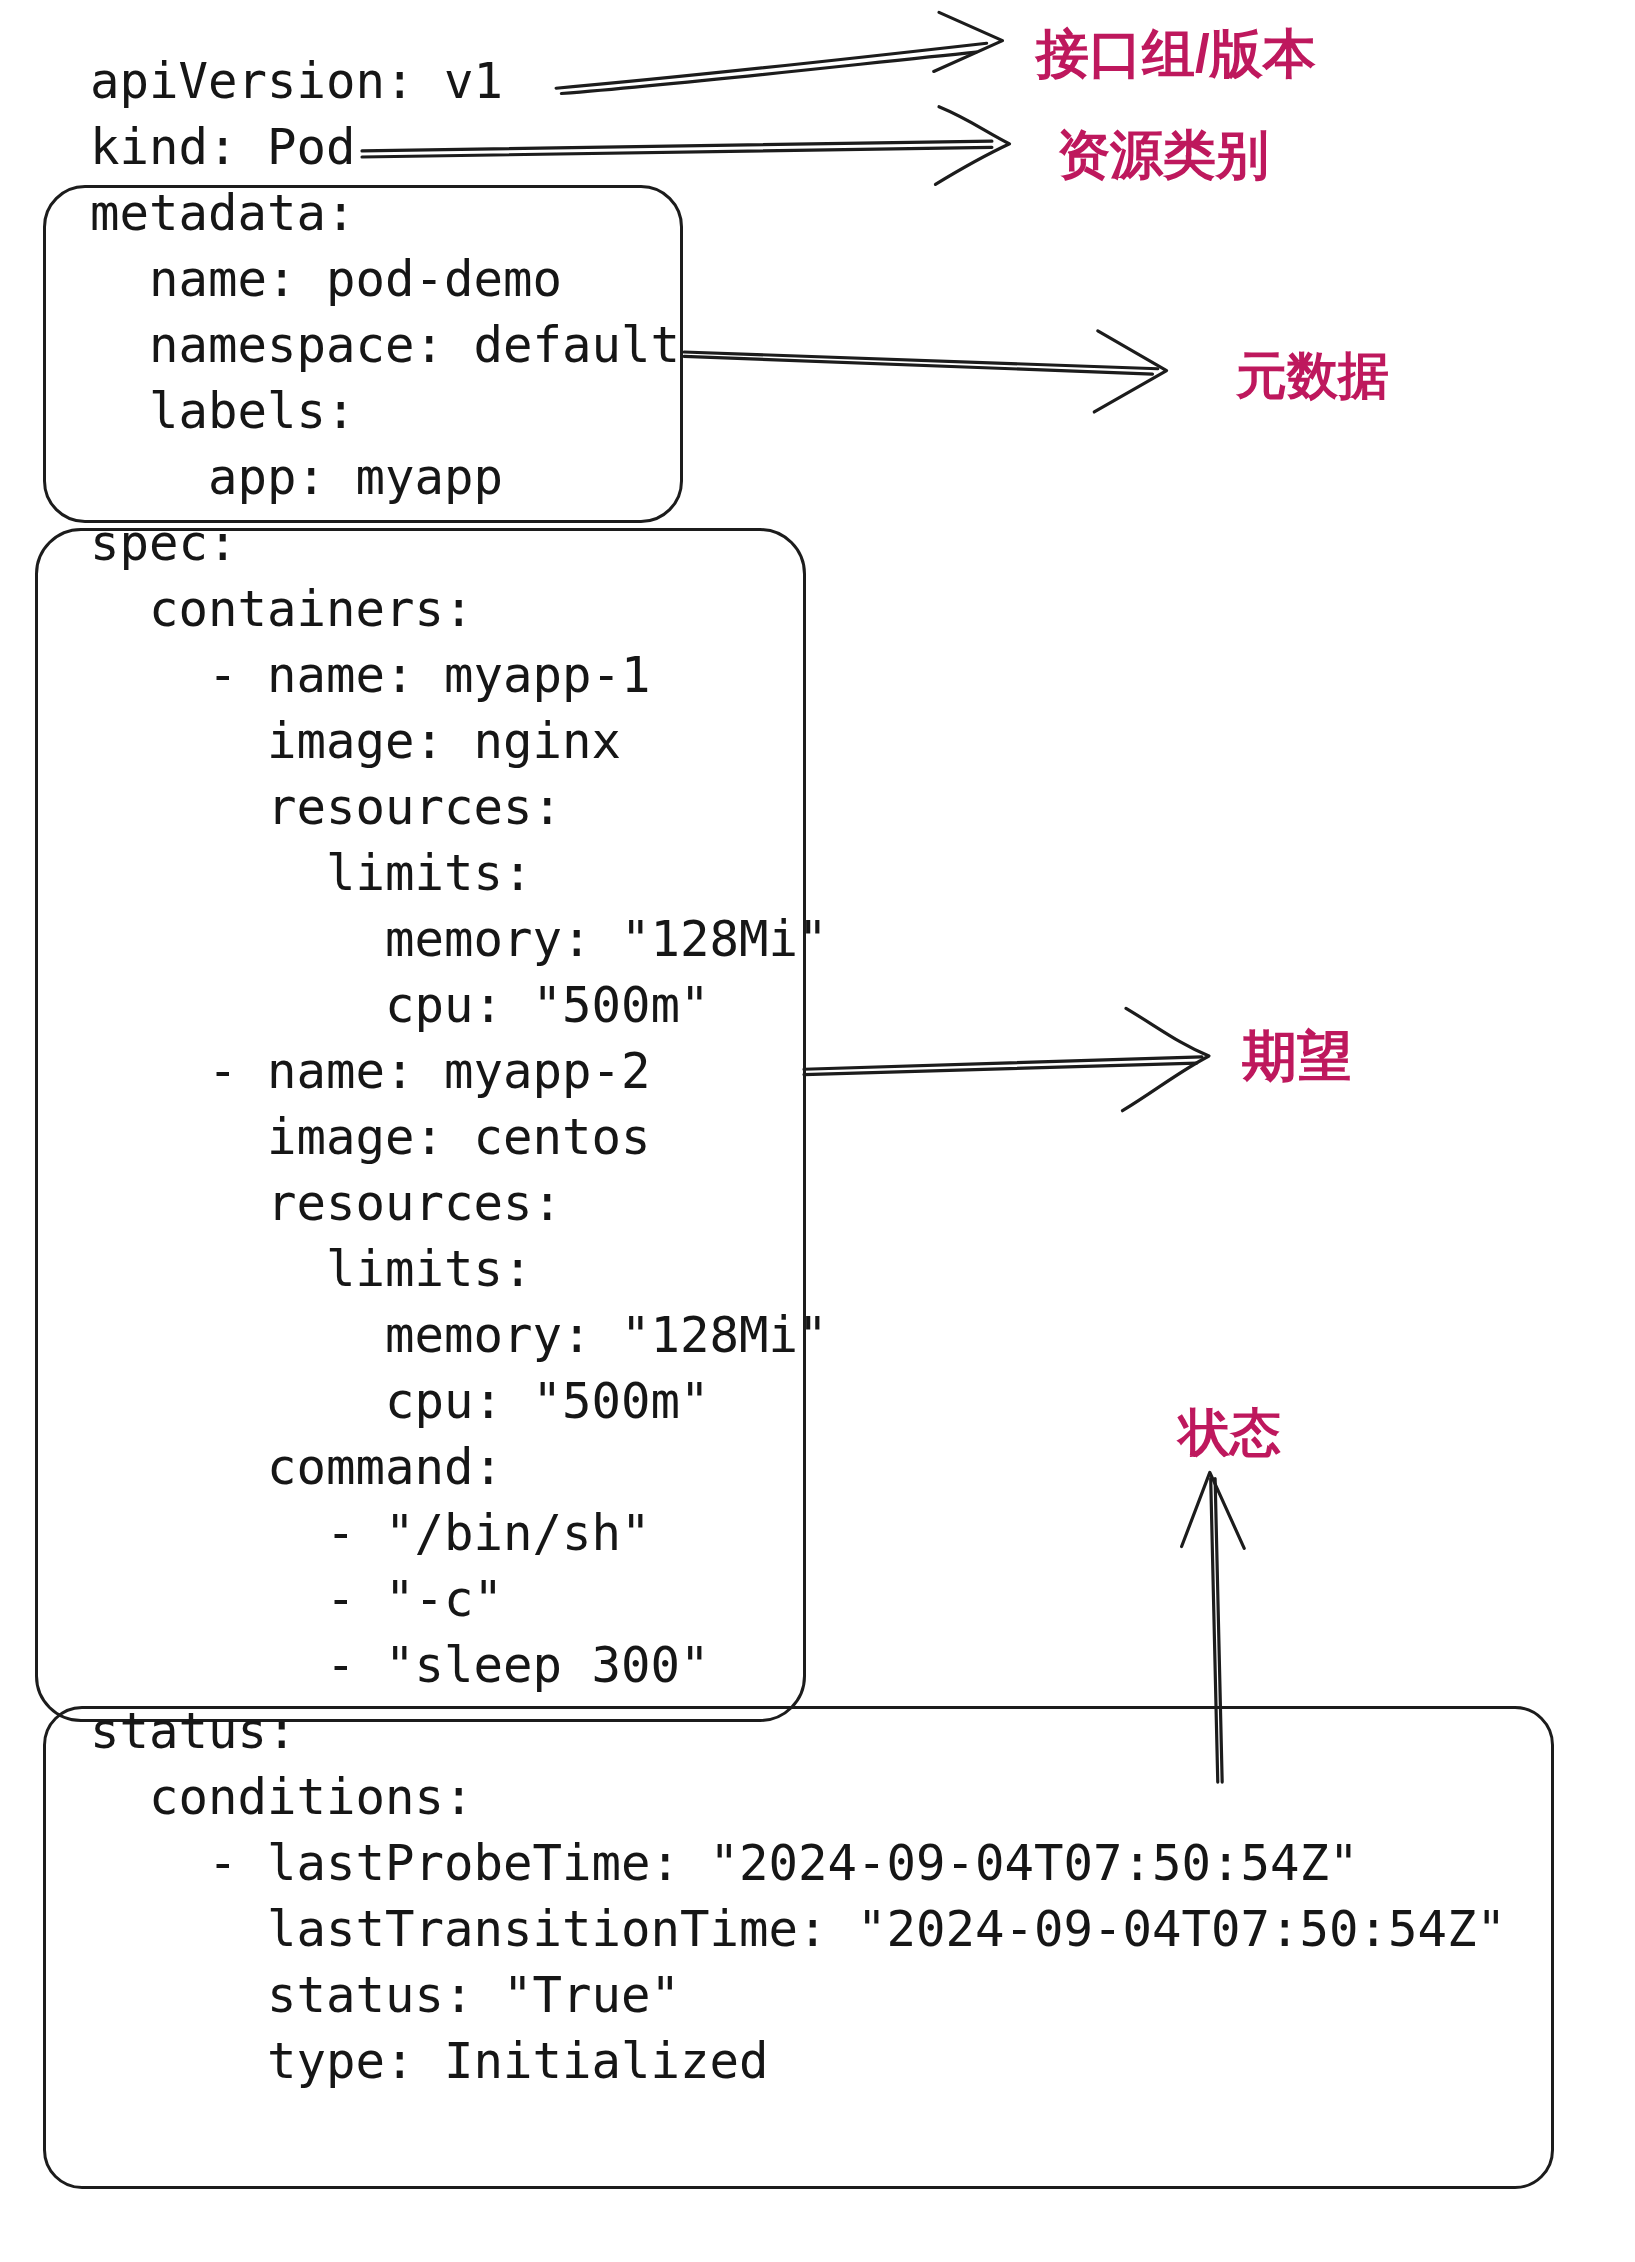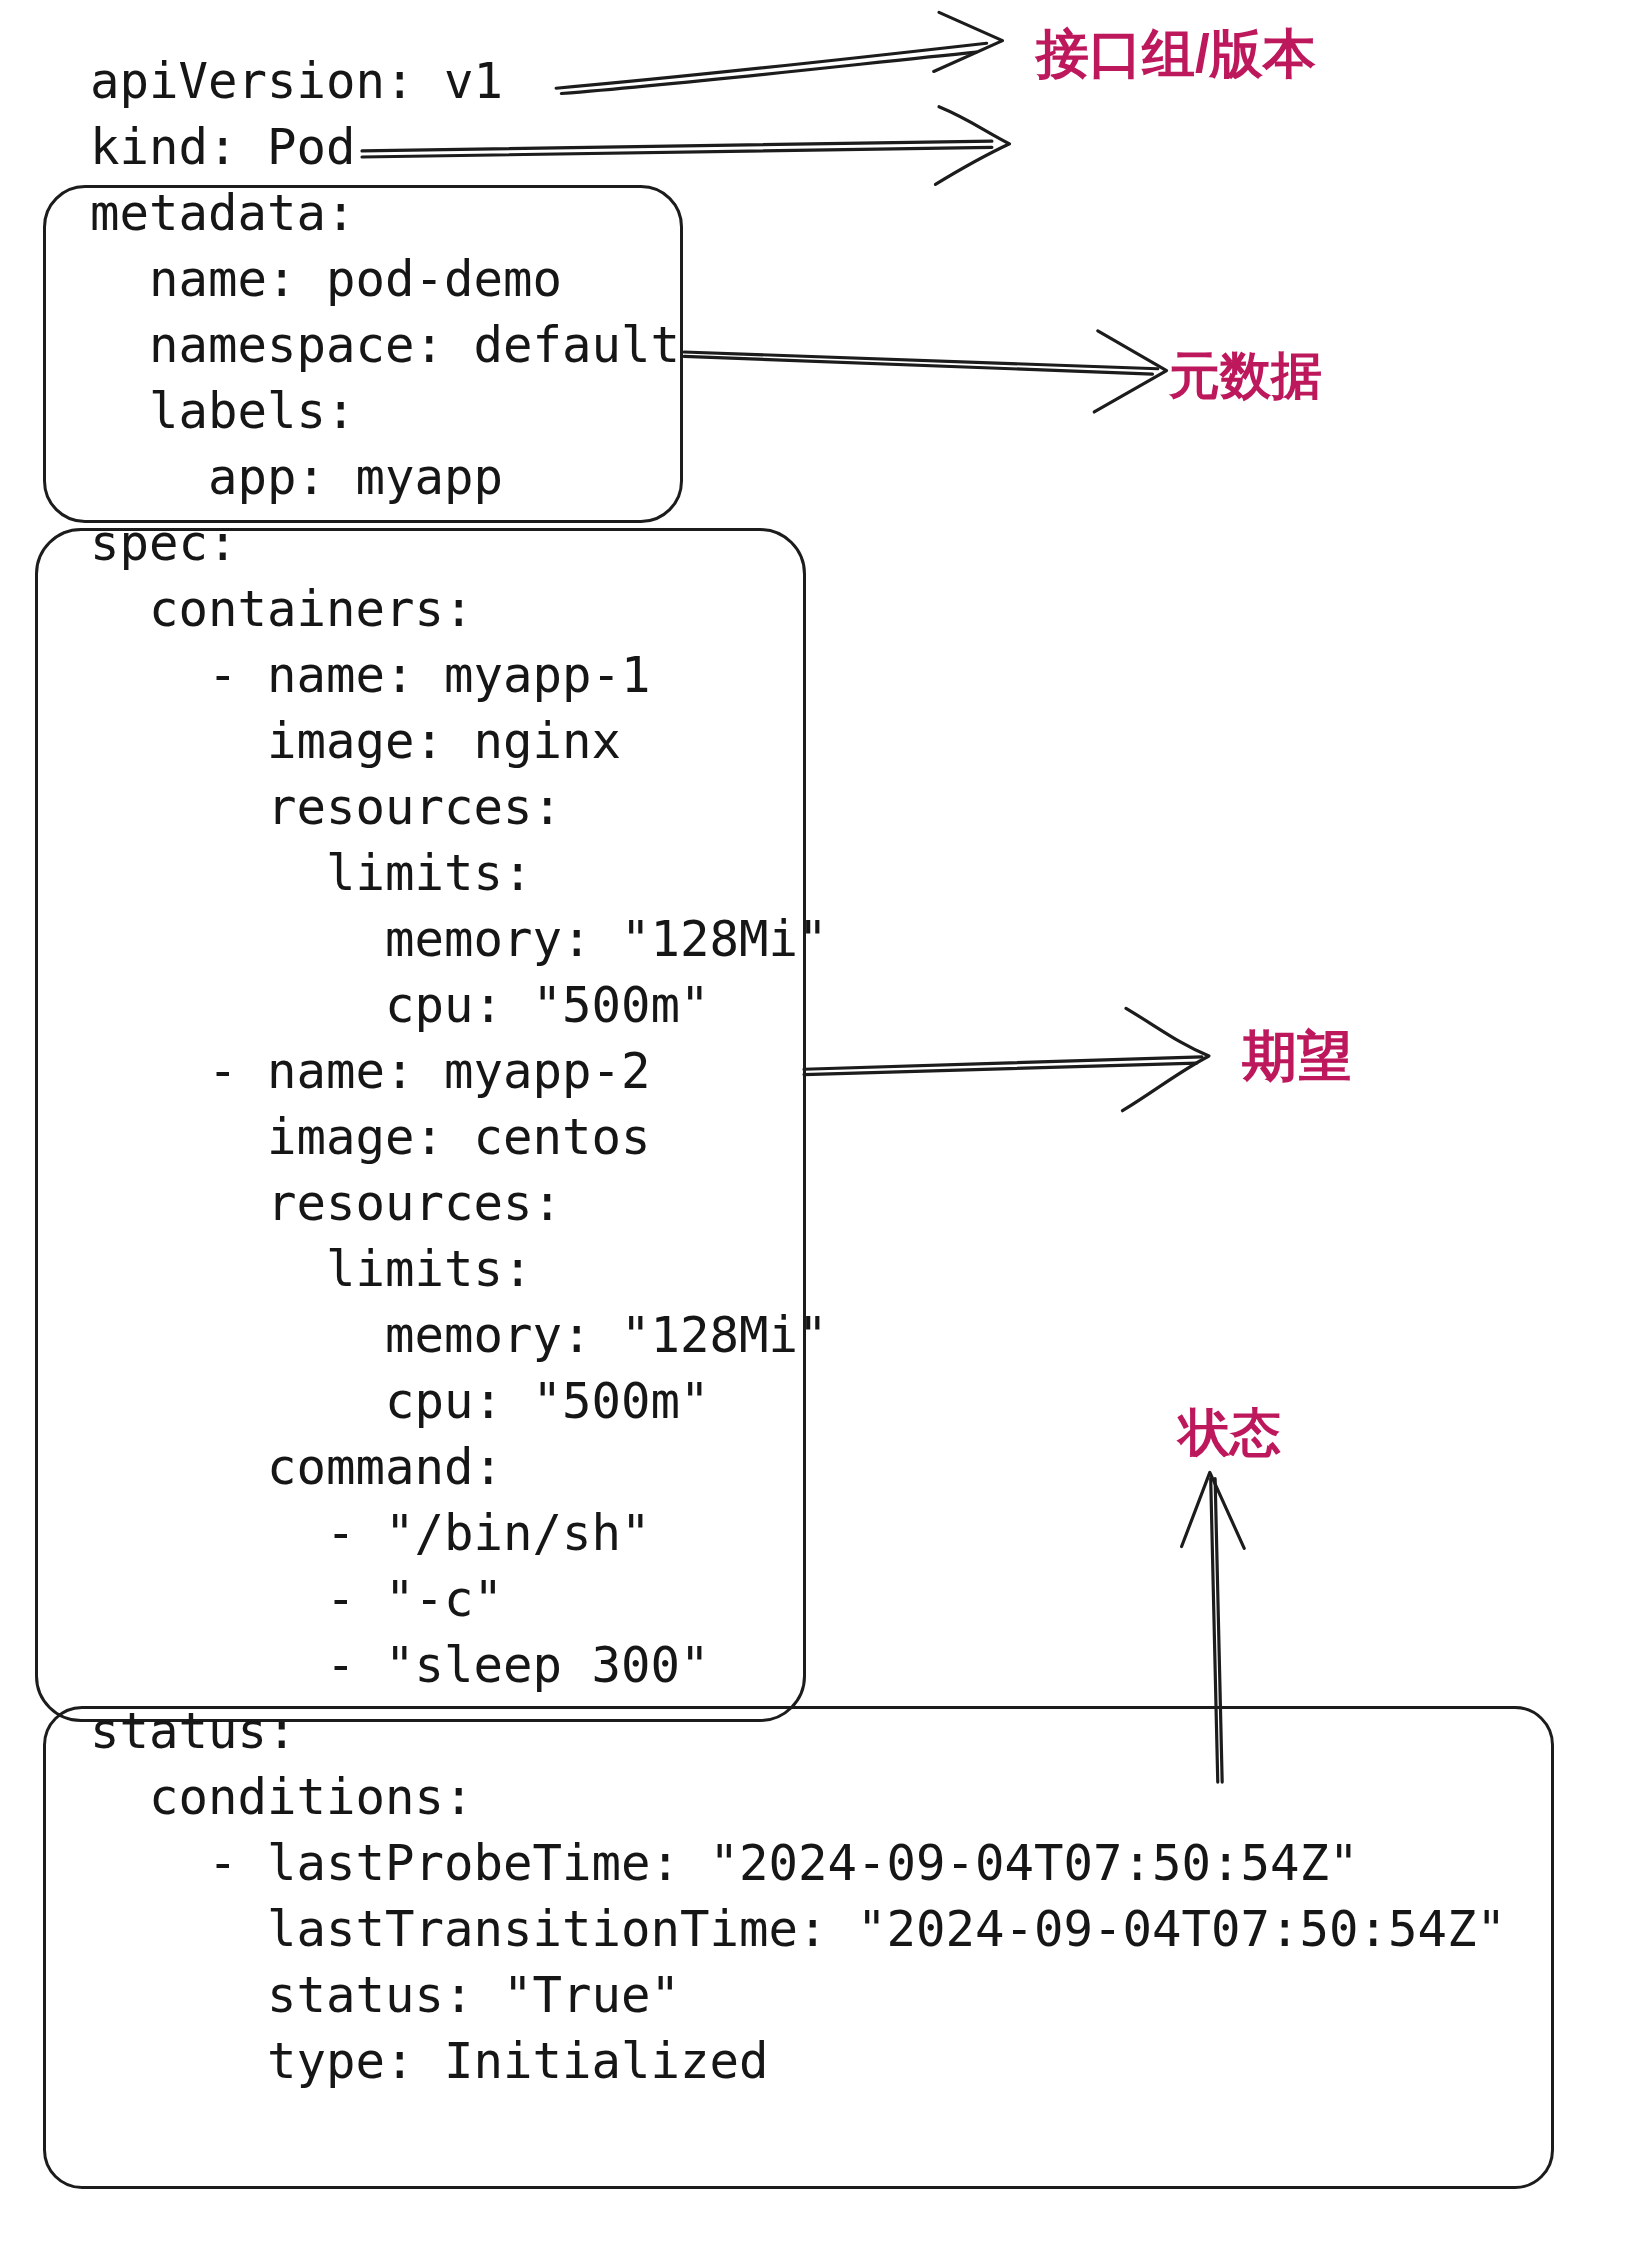--- a/index.html
+++ b/index.html
@@ -42,21 +42,21 @@
   }
   .cjk {
     position: absolute;
     font-family: "Liberation Sans", sans-serif;
     font-weight: 600;
     color: #be185d;
     white-space: nowrap;
   }
   .label-api      { left: 1020px; top: 19.4px;   font-size: 53px; }
   .label-kind     { left: 1041px; top: 120px;  font-size: 53px; }
-  .label-metadata { left: 1153px; top: 342px;  font-size: 51px; }
+  .label-metadata { left: 1220px; top: 342px;  font-size: 51px; }
   .label-spec     { left: 1226px; top: 1020px; font-size: 55px; }
   .label-status   { left: 1163px; top: 1399px; font-size: 51px; text-align: right; }
 </style>
 </head>
 <body>
 
 <div class="canvas">
 
   <svg class="arrows-layer" width="1636" height="2262" viewBox="0 0 1854 2564" xmlns="http://www.w3.org/2000/svg">
     <g stroke="#1c1c1c" stroke-width="3.6" fill="none" stroke-linecap="round" stroke-linejoin="round">
@@ -118,18 +118,19 @@
         - "-c"
         - "sleep 300"
 status:
   conditions:
     - lastProbeTime: "2024-09-04T07:50:54Z"
       lastTransitionTime: "2024-09-04T07:50:54Z"
       status: "True"
       type: Initialized</pre>
 
   <div class="cjk label-api">接口组/版本</div>
+  <div class="cjk label-kind">资源类别</div>
   <div class="cjk label-metadata">元数据</div>
   <div class="cjk label-spec">期望</div>
   <div class="cjk label-status">状态</div>
 
 </div>
 
 
 </body></html>

